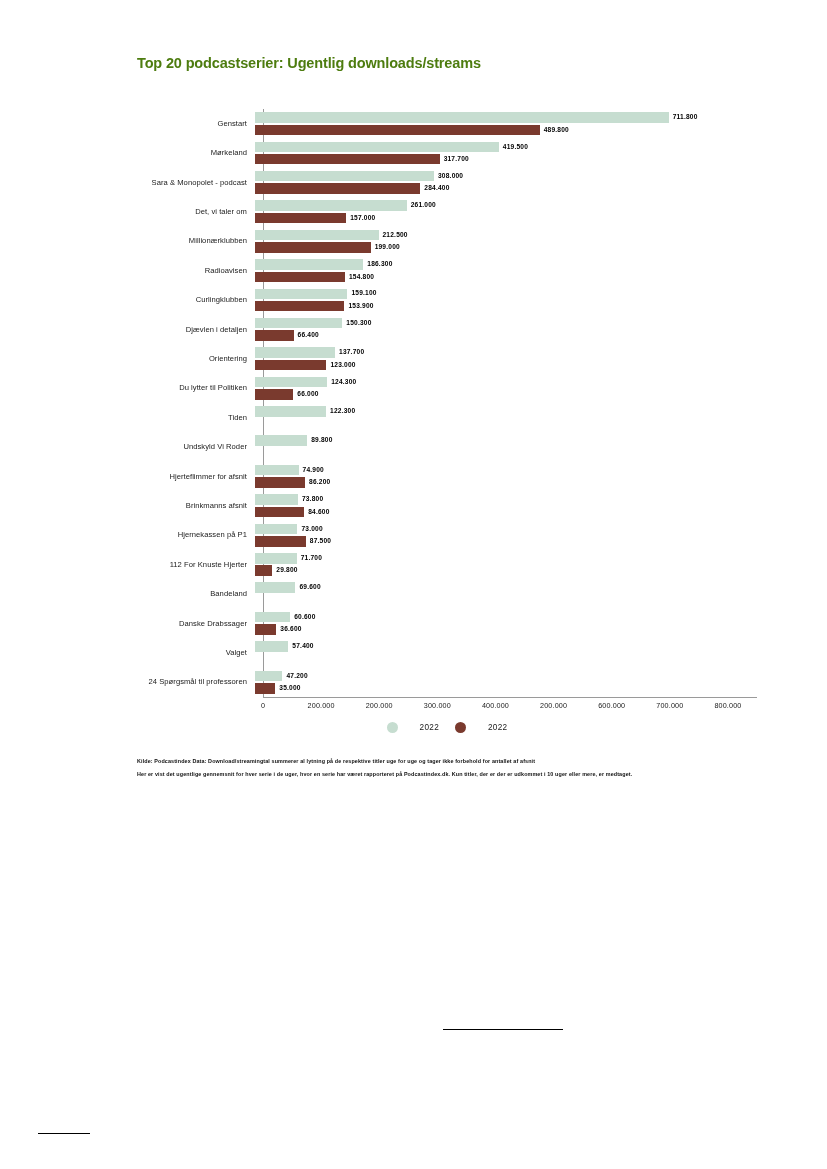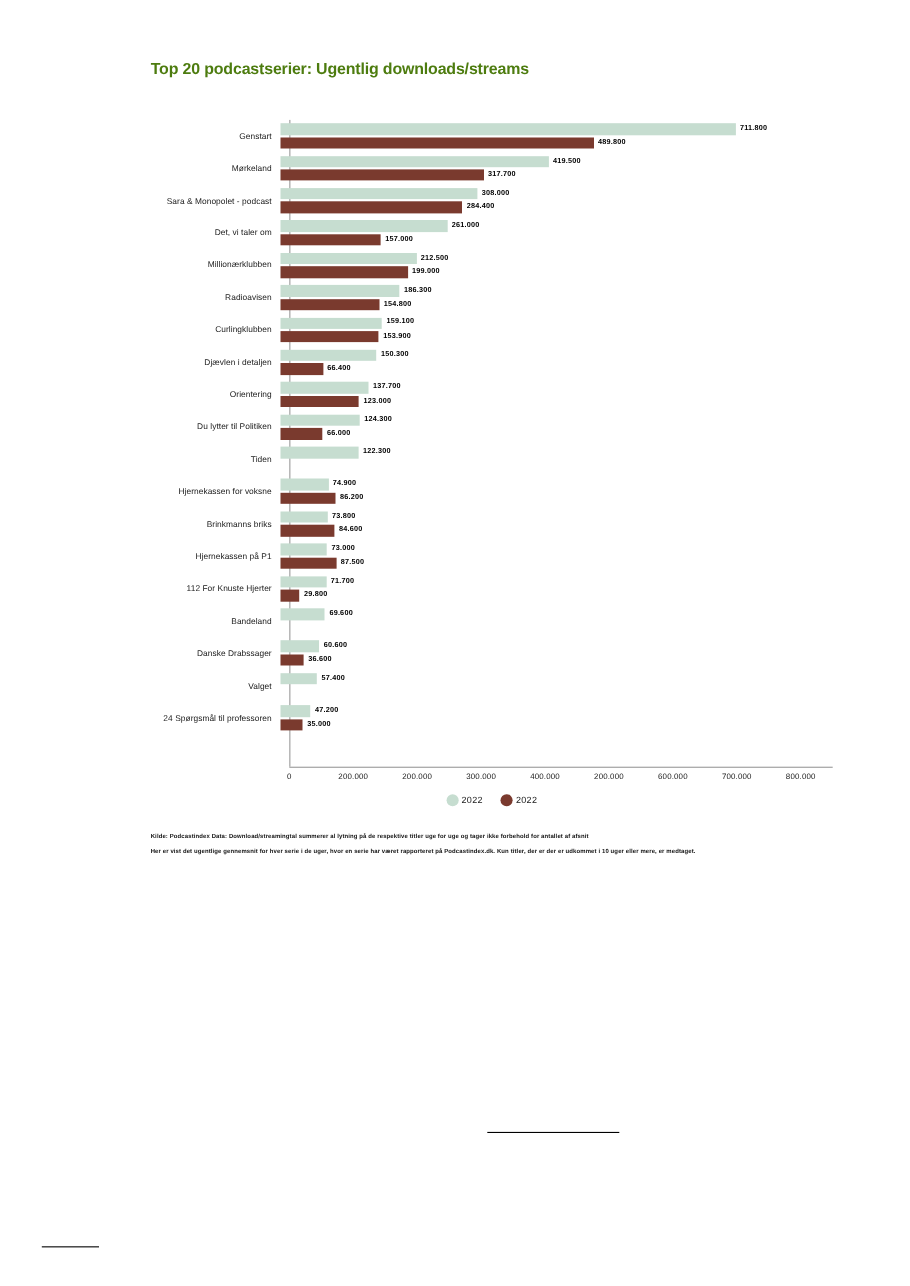--- a/index.html
+++ b/index.html
@@ -146,21 +146,21 @@
     top: 722px;
     width: 620px;
     display: flex;
     justify-content: center;
     align-items: center;
     gap: 16px;
   }
   .legend-item {
     display: flex;
     align-items: center;
-    gap: 3px;
+    gap: 22px;
   }
   .legend-dot {
     width: 11px;
     height: 11px;
     border-radius: 50%;
     display: inline-block;
   }
   .legend-dot.c2022 { background: #c6ddd0; }
   .legend-dot.c2021 { background: #7a3a2e; }
   .legend-label {
@@ -346,34 +346,43 @@
         <div class="row">
           <div class="cat-label">Tiden</div>
           <div class="bars">
             <div class="bar-wrap y2022">
               <div class="bar c2022" style="width: 71.0779px;"></div>
               <span class="bar-value">122.300</span>
             </div>
           </div>
         </div>
         <div class="row">
-          <div class="cat-label">Hjernekassen for voksne</div>
+          <div class="cat-label">Undskyld Vi Roder</div>
+          <div class="bars">
+            <div class="bar-wrap y2022">
+              <div class="bar c2022" style="width: 52.1896px;"></div>
+              <span class="bar-value">89.800</span>
+            </div>
+          </div>
+        </div>
+        <div class="row">
+          <div class="cat-label">Hjerteflimmer for afsnit</div>
           <div class="bars">
             <div class="bar-wrap y2022">
               <div class="bar c2022" style="width: 43.5301px;"></div>
               <span class="bar-value">74.900</span>
             </div>
             <div class="bar-wrap y2021">
               <div class="bar c2021" style="width: 50.0974px;"></div>
               <span class="bar-value">86.200</span>
             </div>
           </div>
         </div>
         <div class="row">
-          <div class="cat-label">Brinkmanns briks</div>
+          <div class="cat-label">Brinkmanns afsnit</div>
           <div class="bars">
             <div class="bar-wrap y2022">
               <div class="bar c2022" style="width: 42.8908px;"></div>
               <span class="bar-value">73.800</span>
             </div>
             <div class="bar-wrap y2021">
               <div class="bar c2021" style="width: 49.1675px;"></div>
               <span class="bar-value">84.600</span>
             </div>
           </div>

